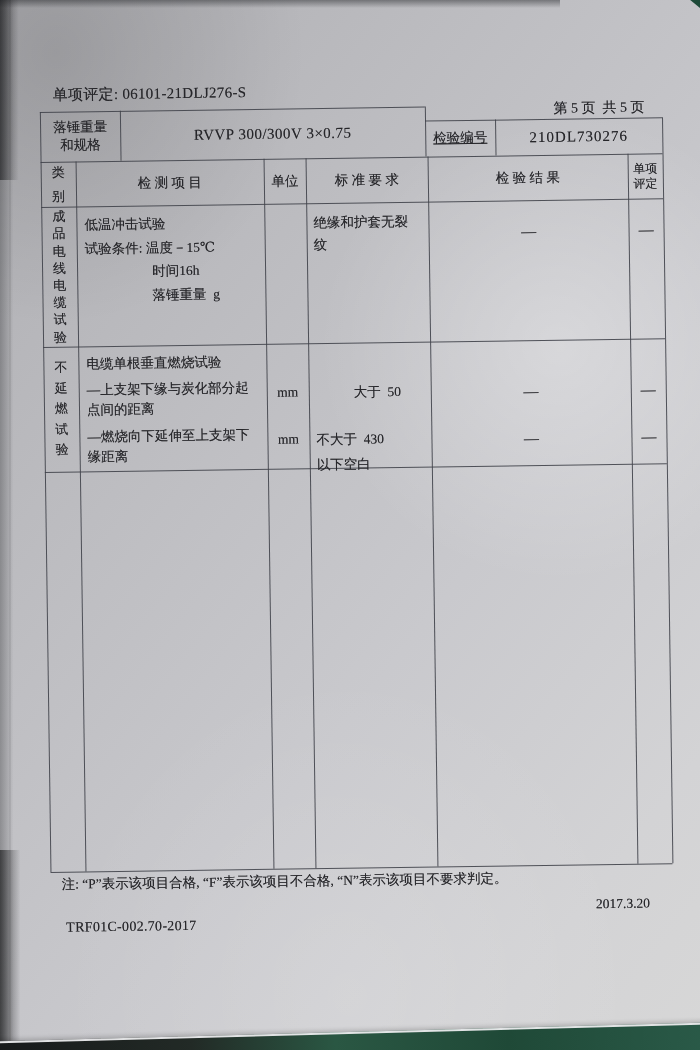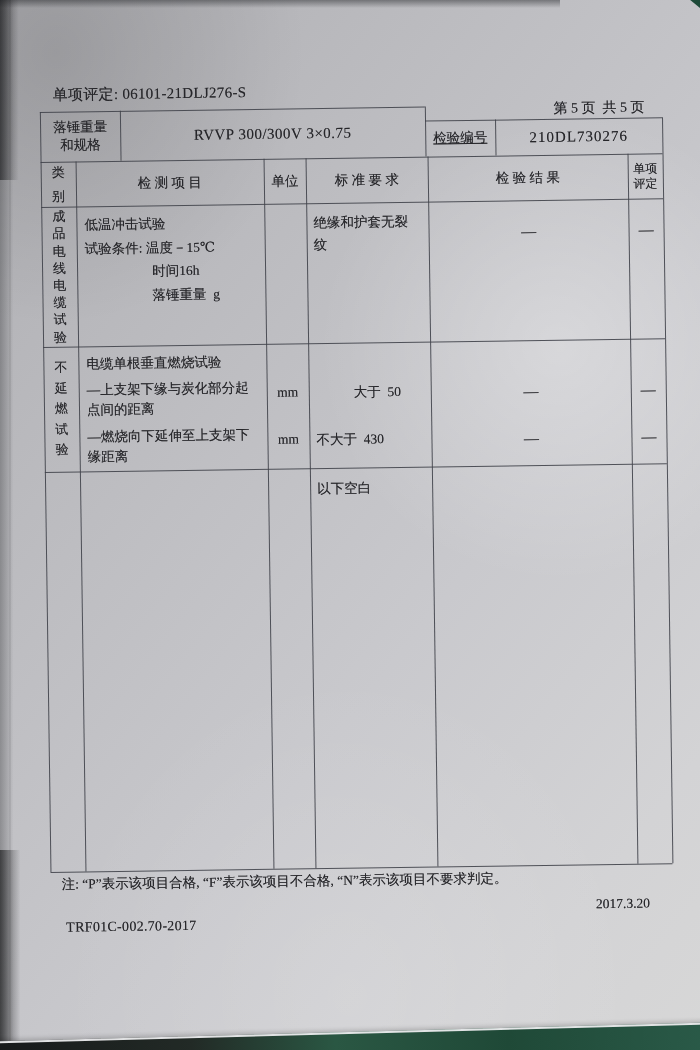--- a/index.html
+++ b/index.html
@@ -123,21 +123,21 @@
       </div>
       <div class="abs" style="left:223px;top:276px;width:42px;text-align:center;">mm</div>
       <div class="abs" style="left:223px;top:323px;width:42px;text-align:center;">mm</div>
       <div class="abs pre" style="left:272px;top:276px;margin-left:38px;">大于  50</div>
       <div class="abs pre" style="left:272px;top:323px;">不大于  430</div>
       <div class="abs dash" style="left:387px;top:278px;width:200px;text-align:center;">—</div>
       <div class="abs dash" style="left:387px;top:325px;width:200px;text-align:center;">—</div>
       <div class="abs dash" style="left:587px;top:278px;width:35px;text-align:center;">—</div>
       <div class="abs dash" style="left:587px;top:325px;width:35px;text-align:center;">—</div>
 
-      <div class="abs" style="left:272px;top:372px;">以下空白</div>
+      <div class="abs" style="left:272px;top:348px;">以下空白</div>
     </div>
 
     <div class="abs" id="note-line">注: “P”表示该项目合格, “F”表示该项目不合格, “N”表示该项目不要求判定。</div>
     <div class="abs" id="form-code">TRF01C-002.70-2017</div>
     <div class="abs" id="date">2017.3.20</div>
   </div>
 
   <div class="edge-left"></div>
   <div class="corner-tl"></div>
   <div class="corner-bl"></div>

